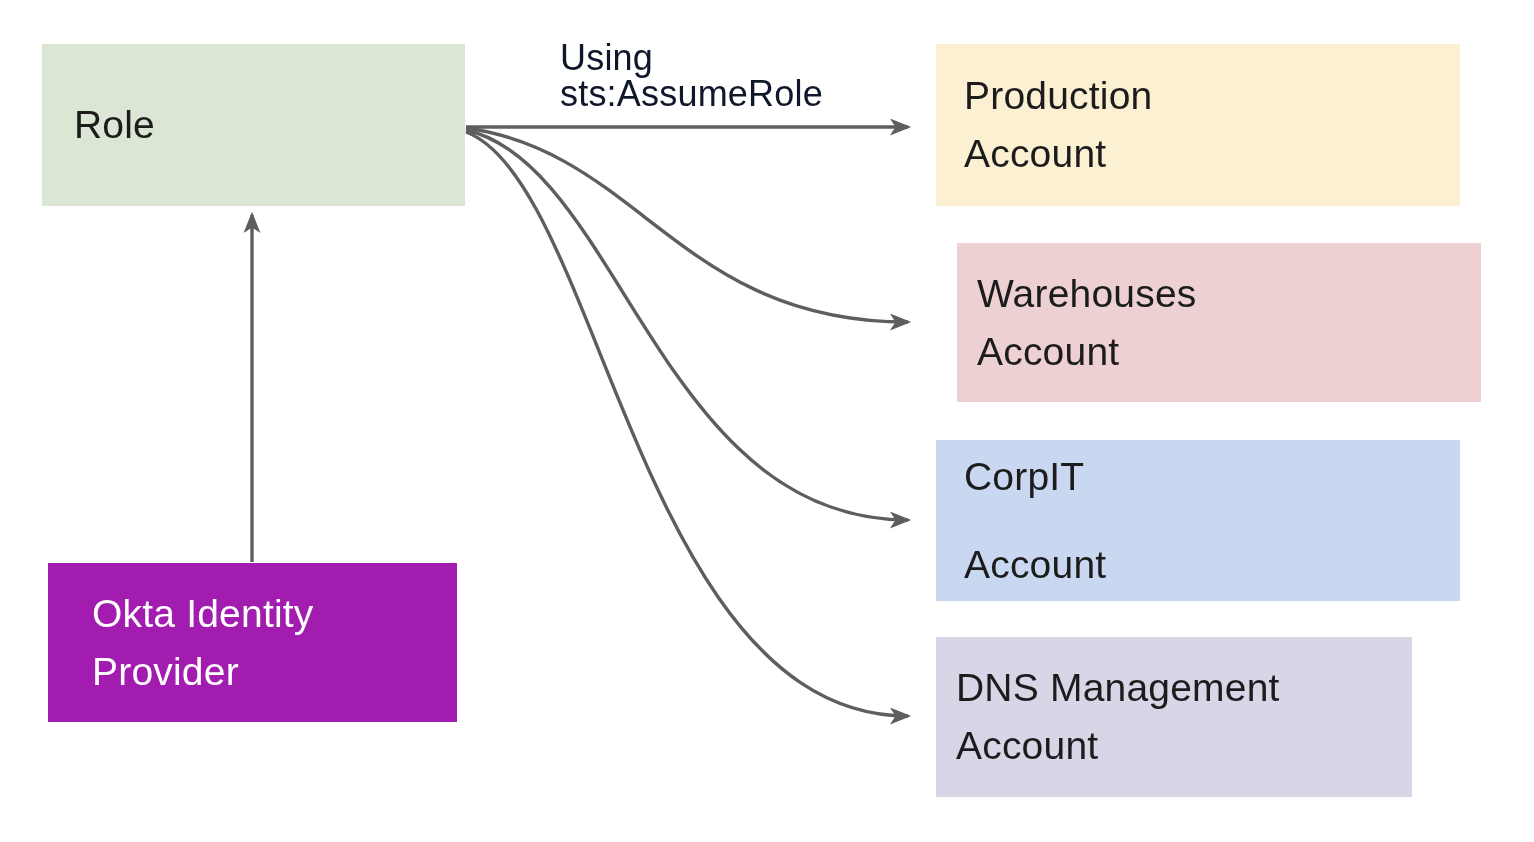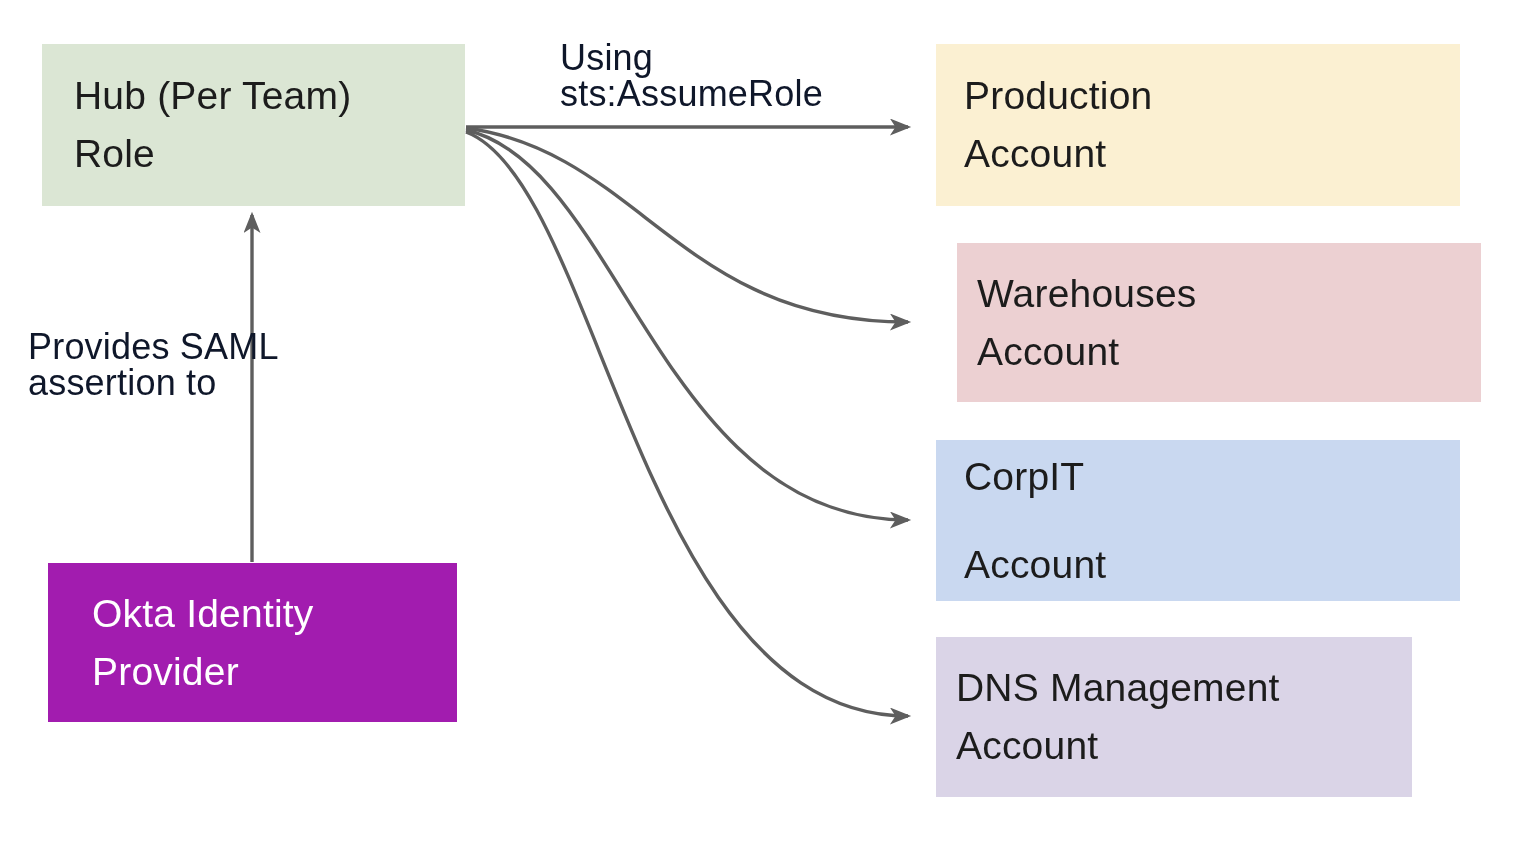--- a/index.html
+++ b/index.html
@@ -73,21 +73,20 @@
     <path d="M 466 128 C 640 152, 680 322, 908 322" fill="none" stroke-width="3.4" marker-end="url(#ah)" stroke="#5E5E5E"></path>
 
     <path d="M 466 130 C 620 165, 660 520, 908 520" fill="none" stroke-width="3.4" marker-end="url(#ah)" stroke="#5E5E5E"></path>
 
     <path d="M 466 132 C 600 182, 640 716, 908 716" fill="none" stroke-width="3.4" marker-end="url(#ah)" stroke="#5E5E5E"></path>
 
     <path d="M 252 562 L 252 215" fill="none" stroke-width="3.4" marker-end="url(#ah)" stroke="#5E5E5E"></path>
   </svg>
 
   <div class="node hub-box" style="background: rgb(219, 230, 212);">
-    <span>Hub (Per Team)</span>
     <span>Role</span>
   </div>
 
   <div class="node okta-box" style="background: #a21caf;">
     <span>Okta Identity</span>
     <span>Provider</span>
   </div>
 
   <div class="node production-box" style="background: rgb(251, 240, 210);">
     <span>Production</span>
@@ -107,18 +106,14 @@
   <div class="node dns-box" style="background: rgb(218, 212, 231);">
     <span>DNS Management</span>
     <span>Account</span>
   </div>
 
   <div class="edge-label label-sts">
     <span>Using</span>
     <span>sts:AssumeRole</span>
   </div>
 
-  <div class="edge-label label-saml">
-    <span>Provides SAML</span>
-    <span>assertion to</span>
-  </div>
 
 </div>
 
 </body></html>

